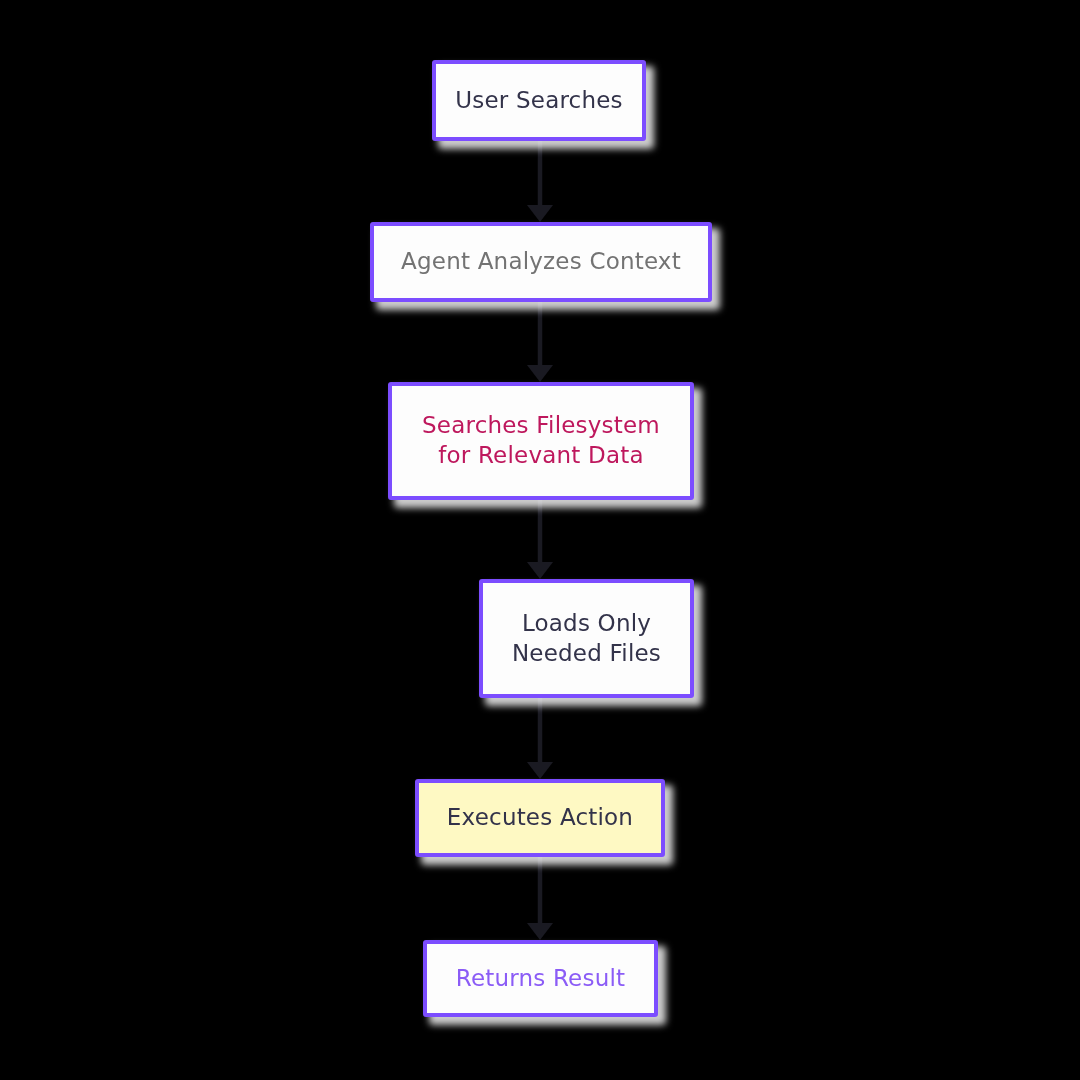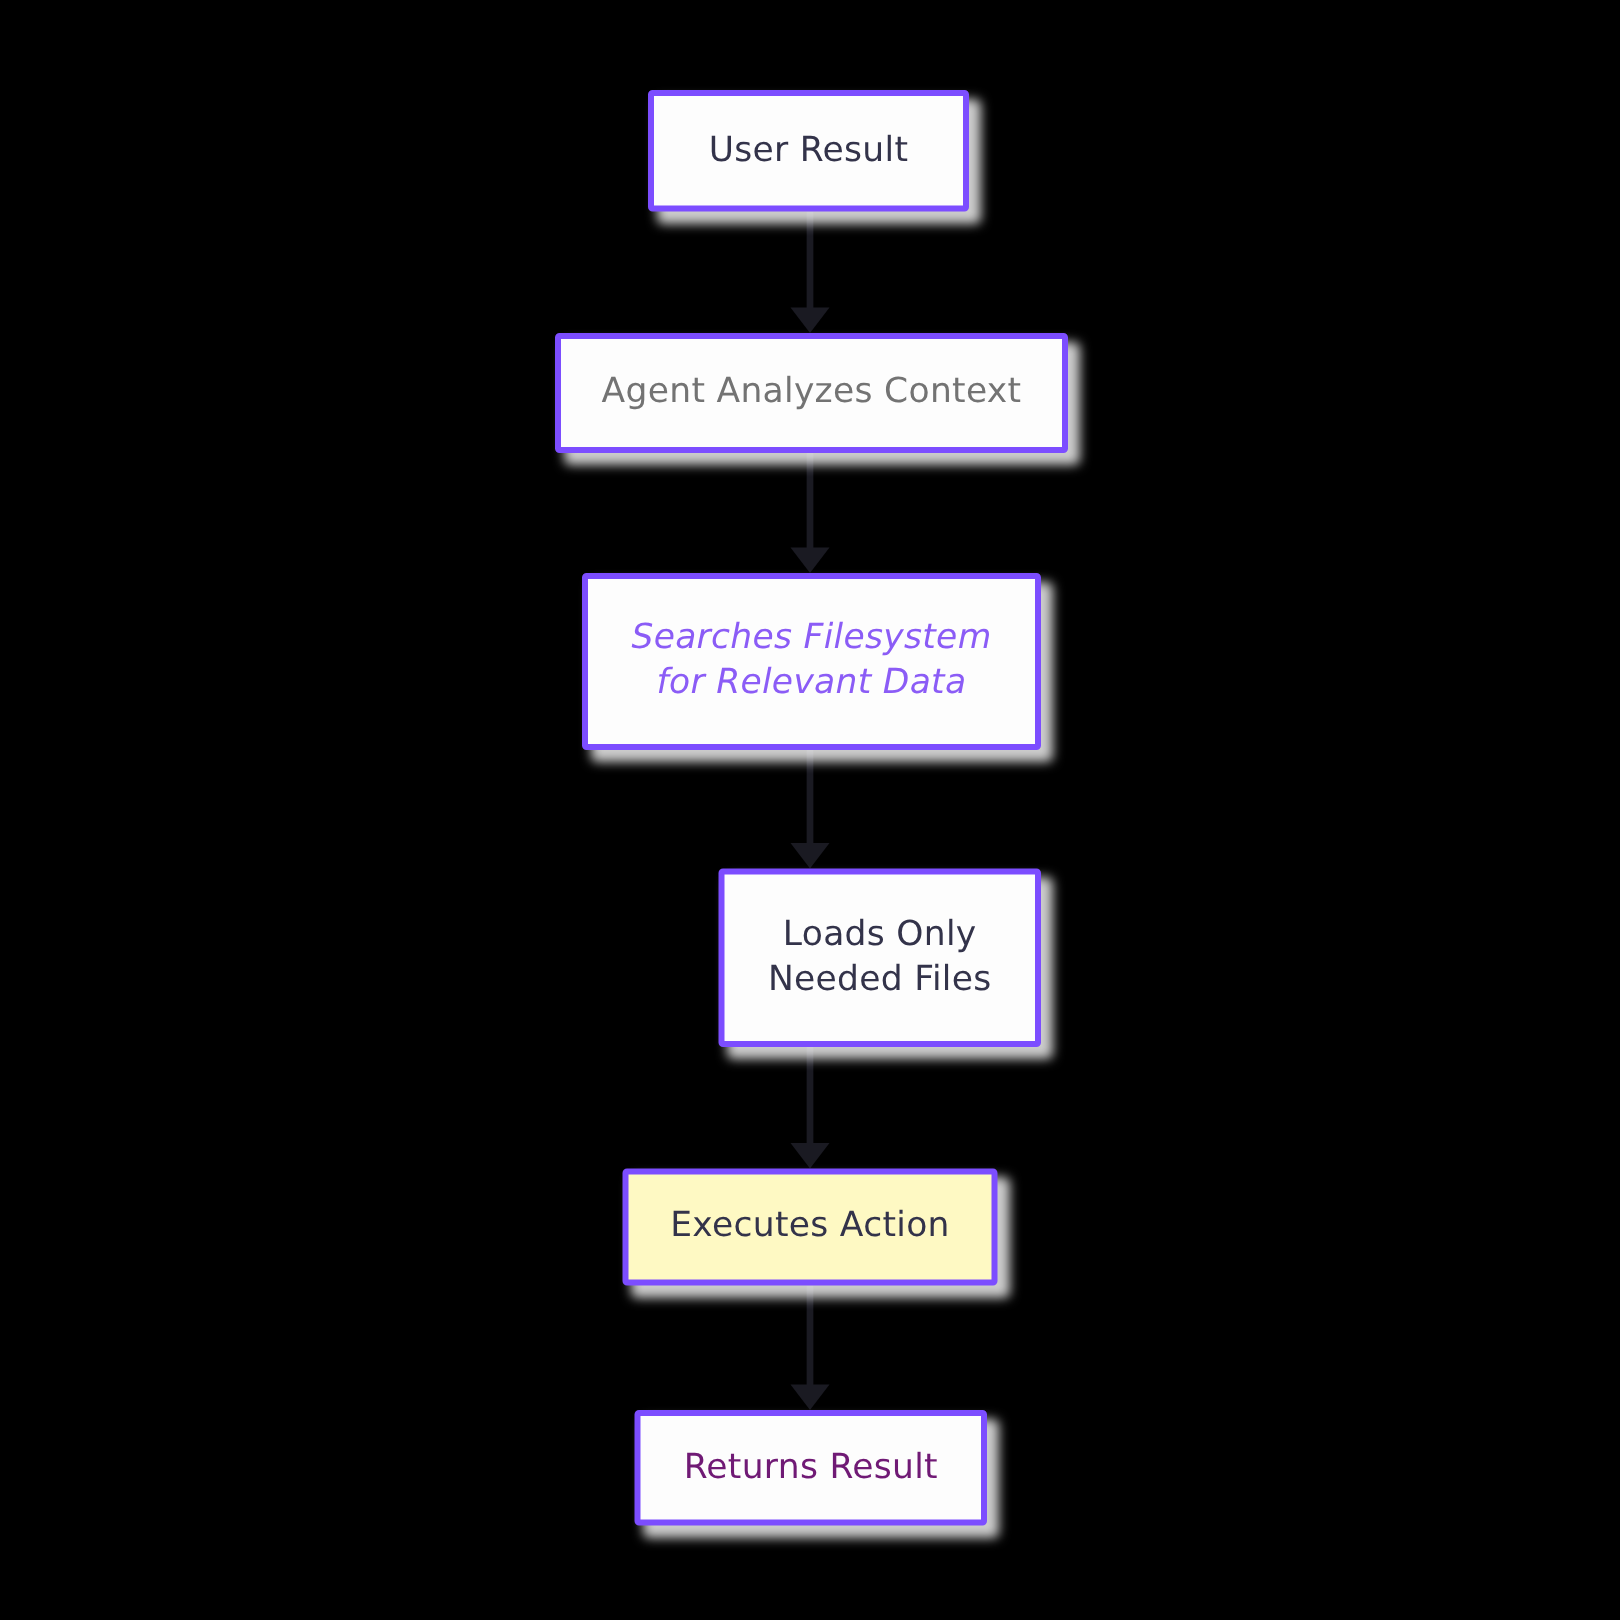--- a/index.html
+++ b/index.html
@@ -79,33 +79,33 @@
       </div>
       <div class="edge" style="left: 525px; top: 857px; width: 30px; height: 83px;">
         <svg width="30" height="83">
           <line x1="15" y1="0" x2="15" y2="68" stroke="#1a1a22" stroke-width="4.5"></line>
           <polygon points="2,66 28,66 15,83" fill="#1a1a22"></polygon>
         </svg>
       </div>
     </div>
   <div id="node-layer">
       <div class="node" style="left: 432px; top: 60px; width: 214px; height: 81px; --accent: #7c4dff; background: rgb(253, 253, 253);">
-        <div class="node-label" style="color: rgb(51, 51, 74);">User Result</div>
+        <div class="node-label" style="color: rgb(51, 51, 74);">User Searches</div>
       </div>
       <div class="node" style="left: 370px; top: 222px; width: 342px; height: 80px; --accent: #7c4dff; background: rgb(253, 253, 253);">
         <div class="node-label" style="color: #737373;">Agent Analyzes Context</div>
       </div>
       <div class="node" style="left: 388px; top: 382px; width: 306px; height: 118px; --accent: #7c4dff; background: rgb(253, 253, 253);">
-        <div class="node-label" style="color: #8b5cf6; font-style: italic;">Searches Filesystem
+        <div class="node-label" style="color: #be185d;">Searches Filesystem
 for Relevant Data</div>
       </div>
       <div class="node" style="left: 435px; top: 579px; width: 215px; height: 119px; --accent: #7c4dff; background: rgb(253, 253, 253); margin-left: 44px;">
         <div class="node-label" style="color: rgb(51, 51, 74);">Loads Only
 Needed Files</div>
       </div>
       <div class="node" style="left: 415px; top: 779px; width: 250px; height: 78px; --accent: #7c4dff; background: #fef9c3;">
         <div class="node-label" style="color: rgb(51, 51, 74);">Executes Action</div>
       </div>
       <div class="node" style="left: 423px; top: 940px; width: 235px; height: 77px; --accent: #7c4dff; background: rgb(253, 253, 253);">
-        <div class="node-label" style="color: #701a75;">Returns Result</div>
+        <div class="node-label" style="color: #8b5cf6;">Returns Result</div>
       </div>
     </div>
 </div>
 
 </body></html>

